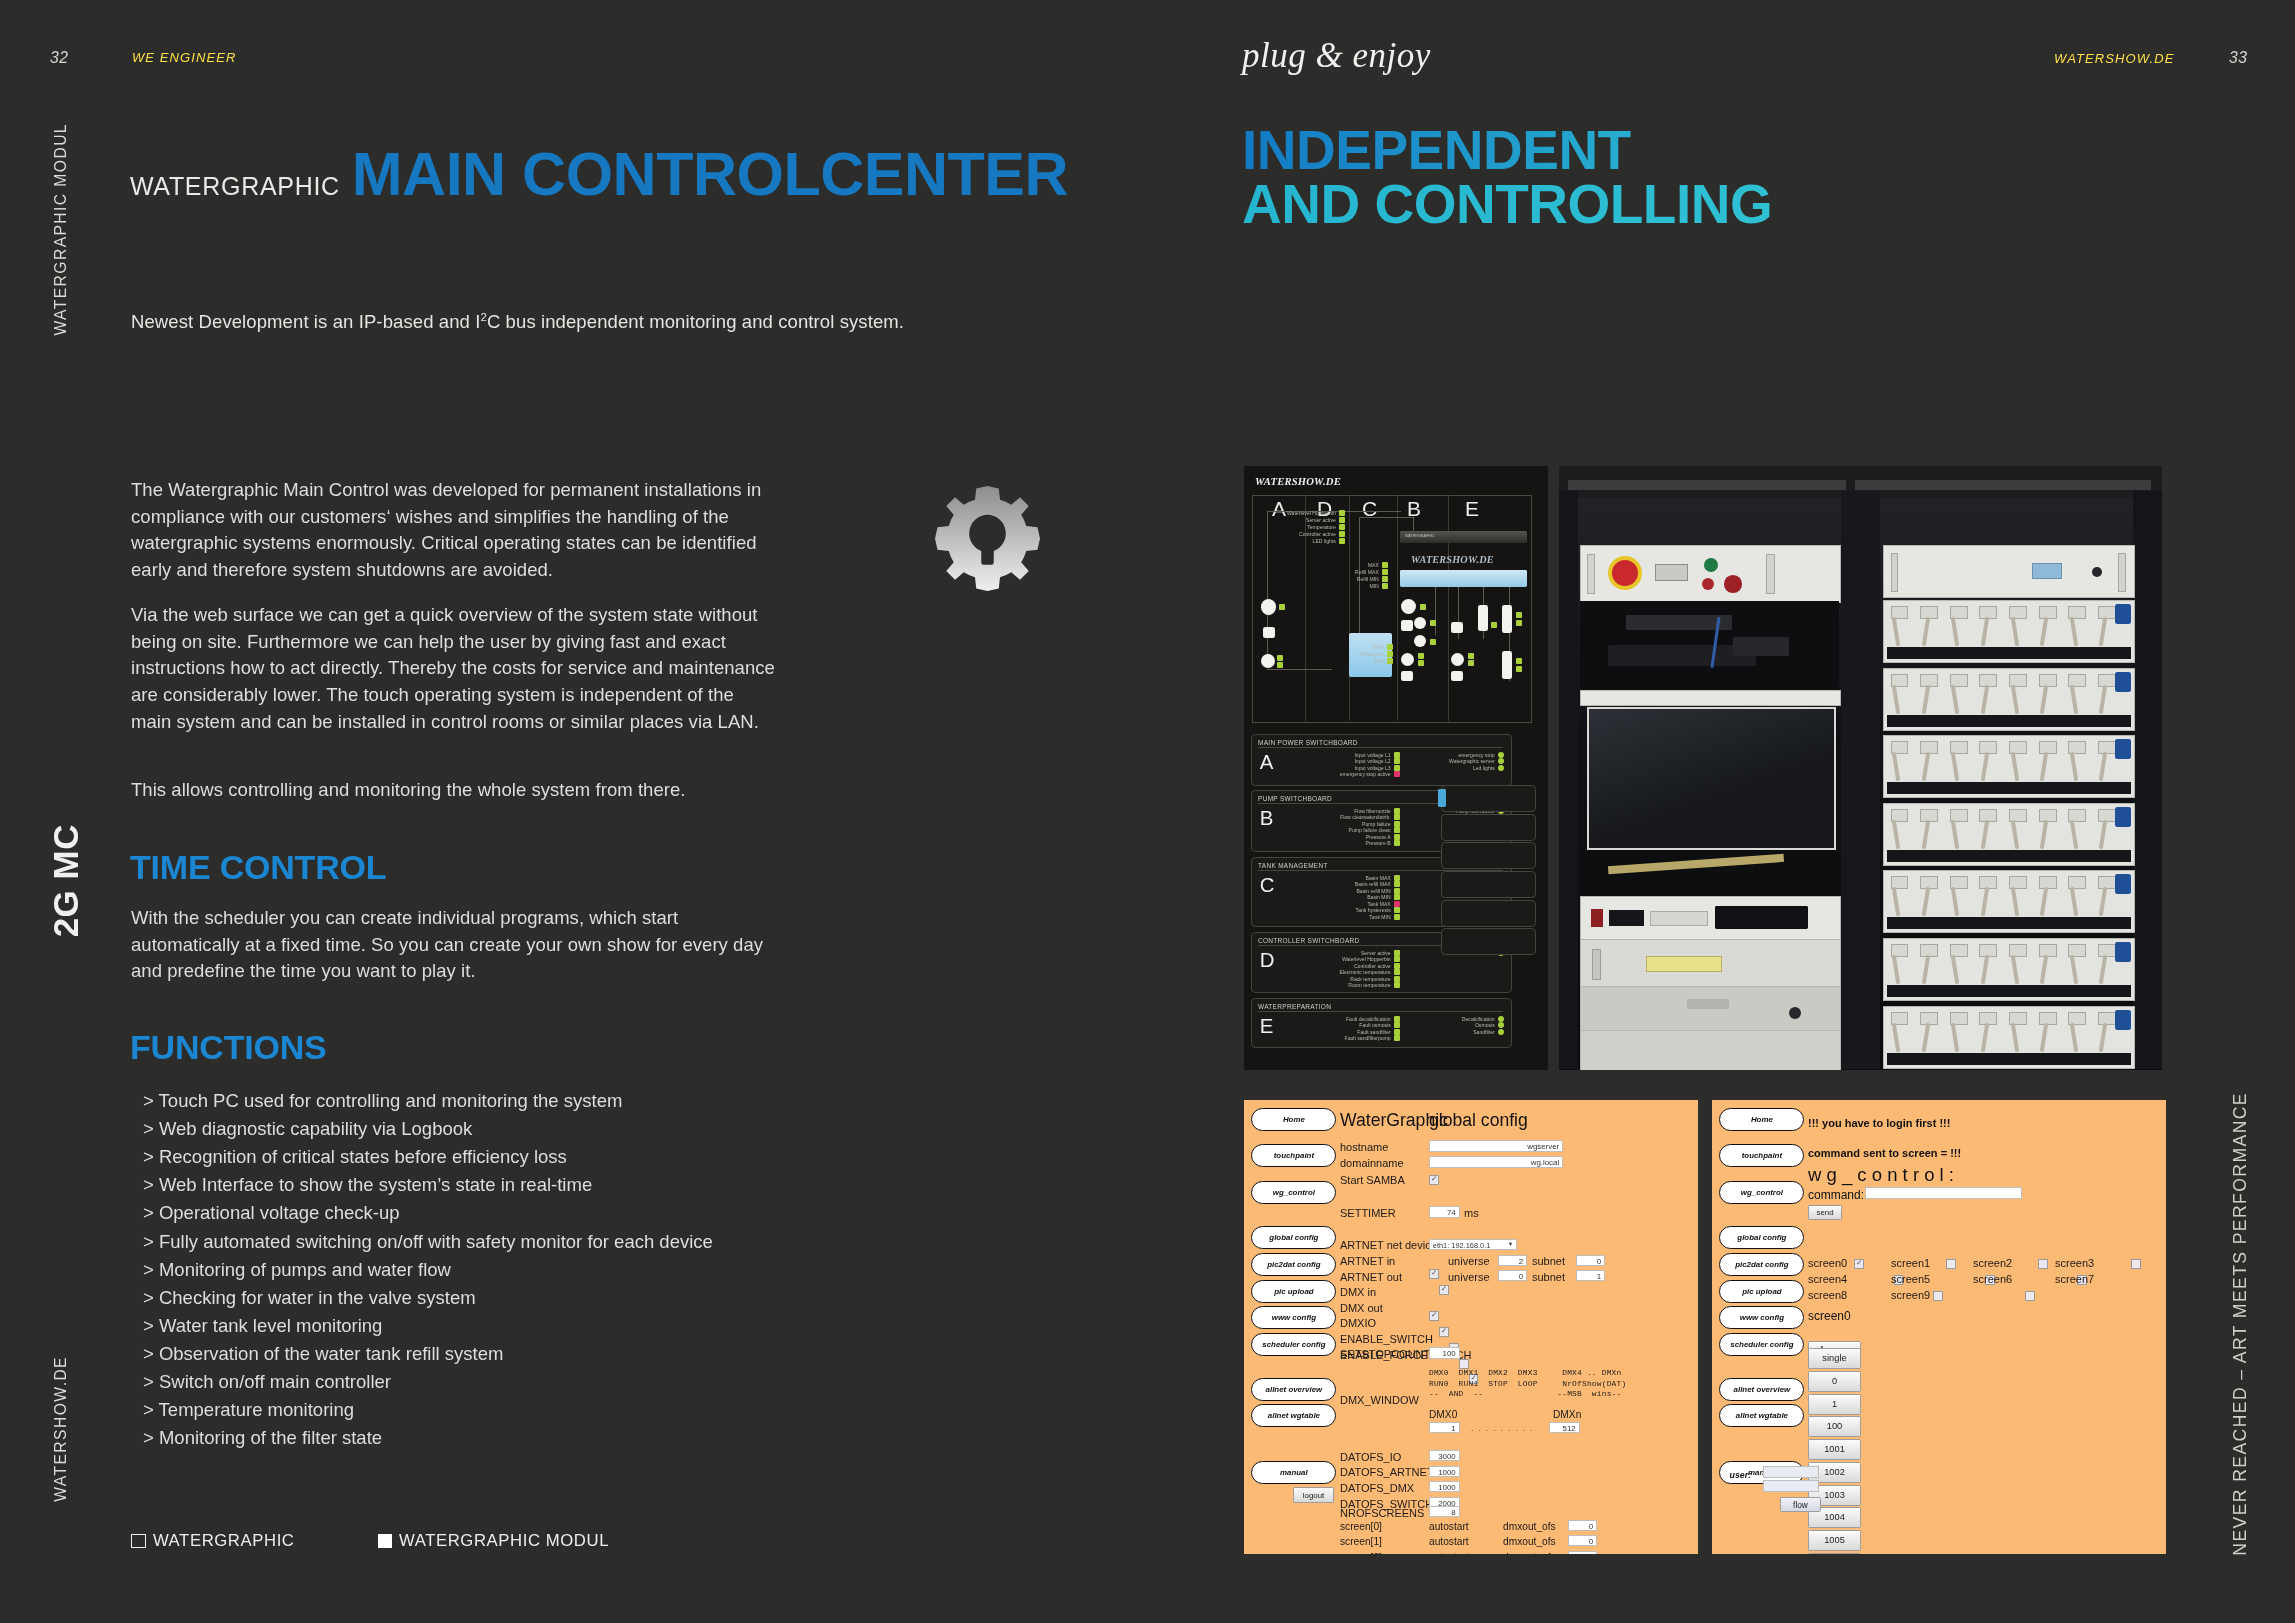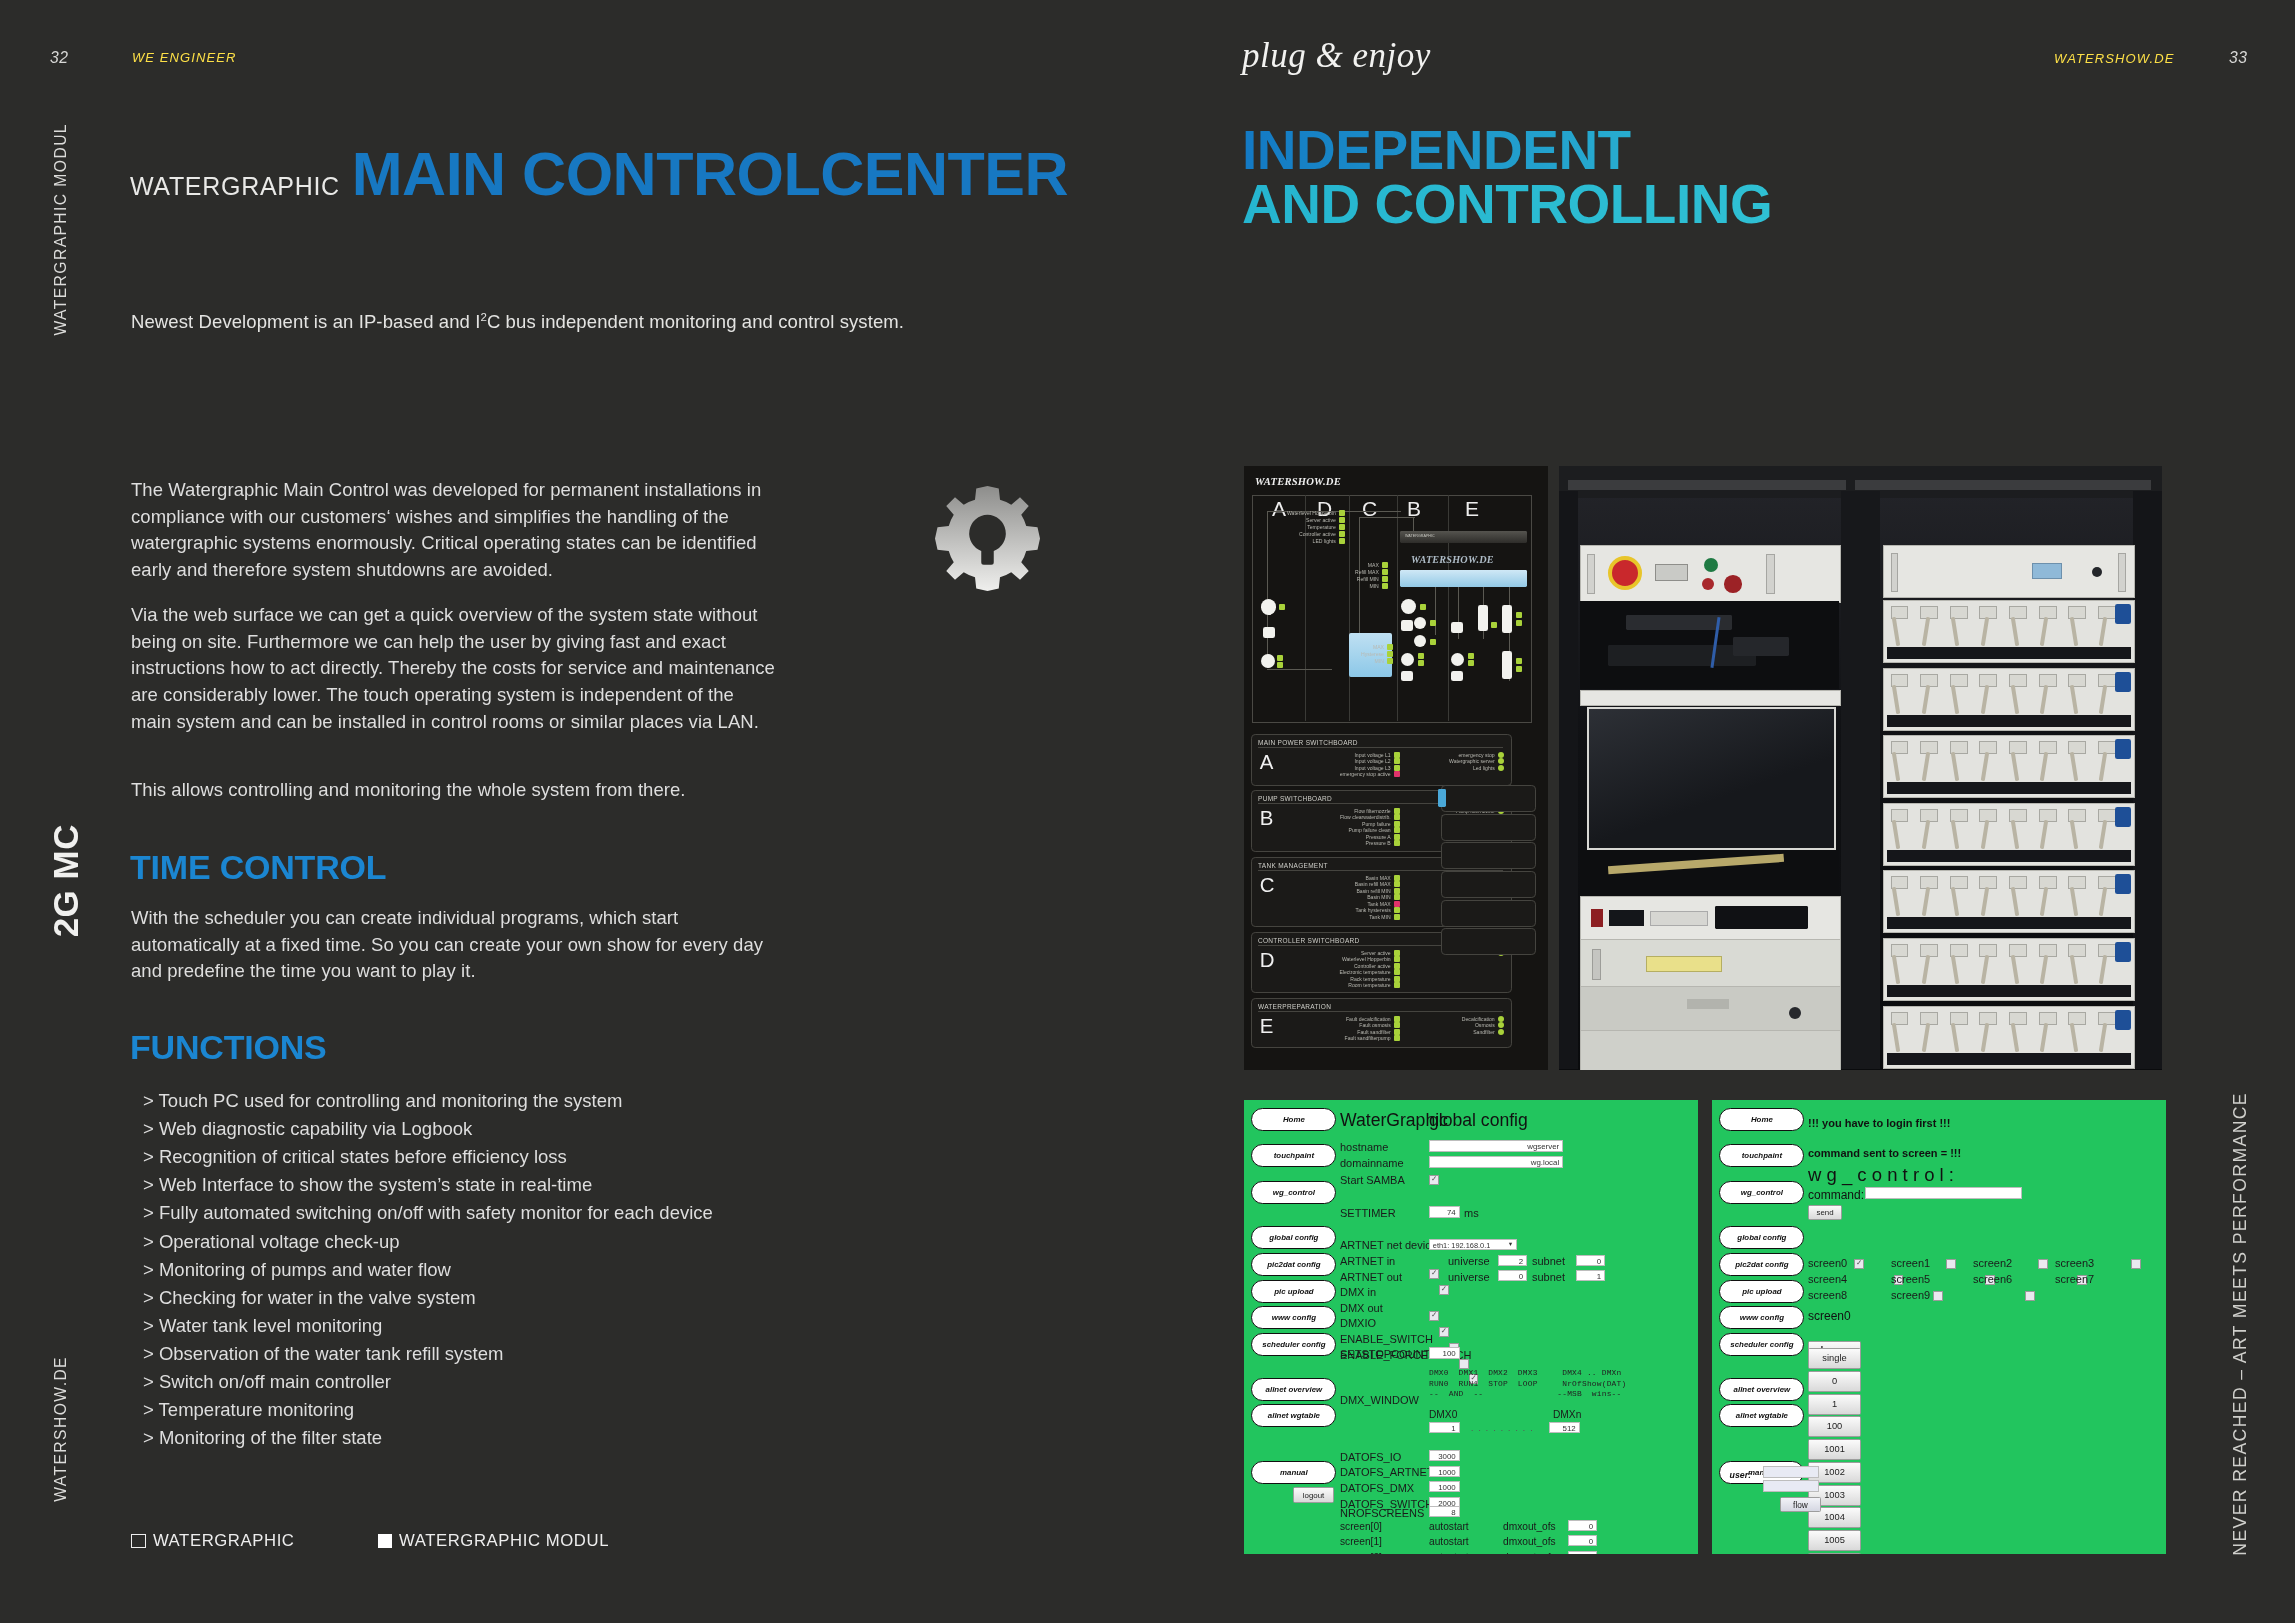--- a/index.html
+++ b/index.html
@@ -62,21 +62,21 @@
   .rack-panel{position:absolute;background:#e6e6e2;border:0.5px solid #b6b6b0;}
   .rack-dark{position:absolute;background:#0d0e10;}
   .knob-red{position:absolute;border-radius:50%;background:#c9282c;border:4.2px solid #e8c52a;}
   .dot{position:absolute;border-radius:50%;}
   .screen{position:absolute;background:linear-gradient(160deg,#2d3036,#16181c 60%);}
   .outlet{position:absolute;background:#d8d8d2;border:0.5px solid #a8a8a2;}
   .cable{position:absolute;background:#b9b4a4;border-radius:1.4px;}
   .plugblue{position:absolute;background:#1e4f97;border-radius:2.3px;}
 
   
-  .web{background:#22c55e;color:#111;position:absolute;overflow:hidden;
+  .web{background:#fdba74;color:#111;position:absolute;overflow:hidden;
        font-family:"Liberation Sans",sans-serif;}
   .nav-btn{border:1.4px solid #111;border-radius:12px;background:#fff;
            font-style:italic;font-weight:700;font-size:7.9px;text-align:center;
            display:flex;align-items:center;justify-content:center;position:absolute;}
   .w-title{font-size:17.6px;color:#111;}
   .w-lbl{font-size:11px;color:#1a1a1a;}
   .w-inp{border:0.5px solid #bdbdbd;background:#fff;font-size:7.9px;text-align:right;
          padding:0.9px 2.8px;box-sizing:border-box;color:#333;}
   .w-chk{width:7.9px;height:7.9px;border:0.5px solid #9a9a9a;background:#e9e9ef;display:inline-block;
          position:relative;}
@@ -129,22 +129,22 @@
 
   <div class="abs h2-blue" style="left:130px;top:848px;">TIME CONTROL</div>
   <div class="abs body-p" style="left:131px;top:905px;width:657px;">With the scheduler you can create individual programs, which start automatically at a fixed time. So you can create your own show for every day and predefine the time you want to play it.</div>
 
   <div class="abs h2-blue" style="left:130px;top:1028px;">FUNCTIONS</div>
   <div class="abs" id="fn-list" style="left:131px;top:1087px;width:694px;margin-left:12px;">
       <div class="fn-li">&gt; Touch PC used for controlling and monitoring the system</div>
       <div class="fn-li">&gt; Web diagnostic capability via Logbook</div>
       <div class="fn-li">&gt; Recognition of critical states before efficiency loss</div>
       <div class="fn-li">&gt; Web Interface to show the system’s state in real-time</div>
+      <div class="fn-li">&gt; Operational voltage check-up</div>
       <div class="fn-li">&gt; Fully automated switching on/off with safety monitor for each device</div>
-      <div class="fn-li">&gt; Operational voltage check-up</div>
       <div class="fn-li">&gt; Monitoring of pumps and water flow</div>
       <div class="fn-li">&gt; Checking for water in the valve system</div>
       <div class="fn-li">&gt; Water tank level monitoring</div>
       <div class="fn-li">&gt; Observation of the water tank refill system</div>
       <div class="fn-li">&gt; Switch on/off main controller</div>
       <div class="fn-li">&gt; Temperature monitoring</div>
       <div class="fn-li">&gt; Monitoring of the filter state</div>
     </div>
 
   <div class="abs" id="legend" style="left:131px;top:1531px;display:flex;gap:83px;">

